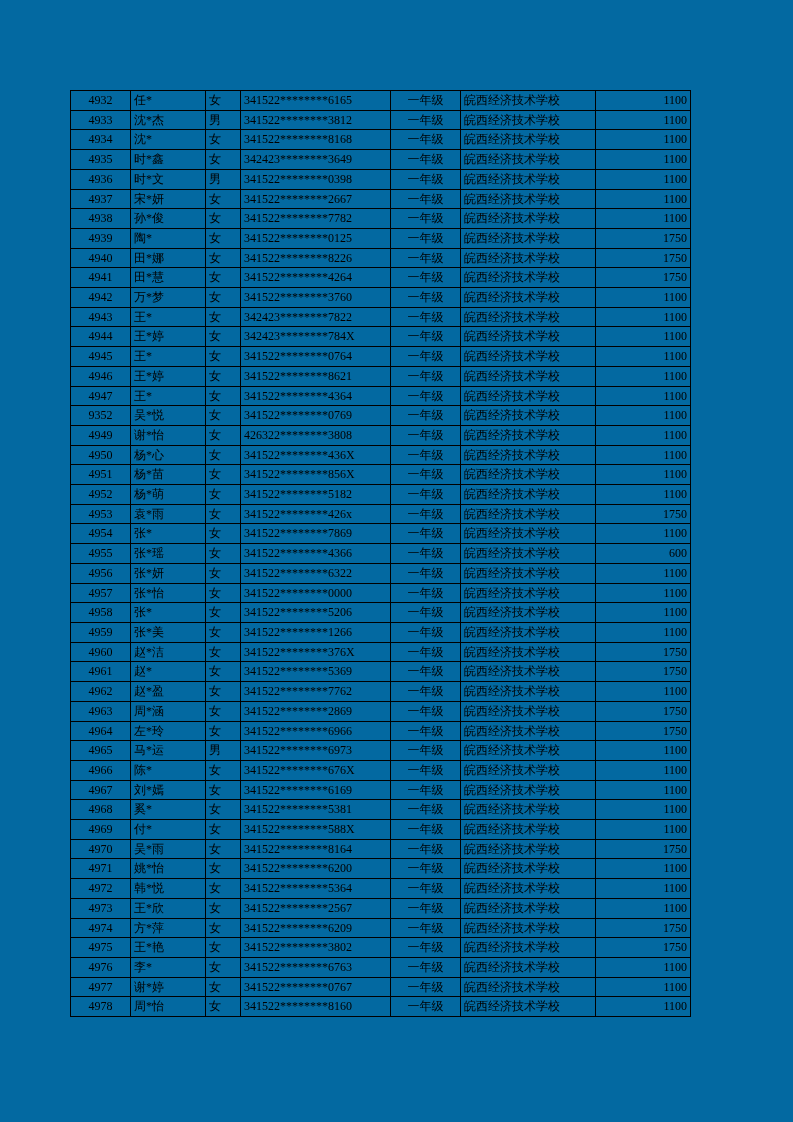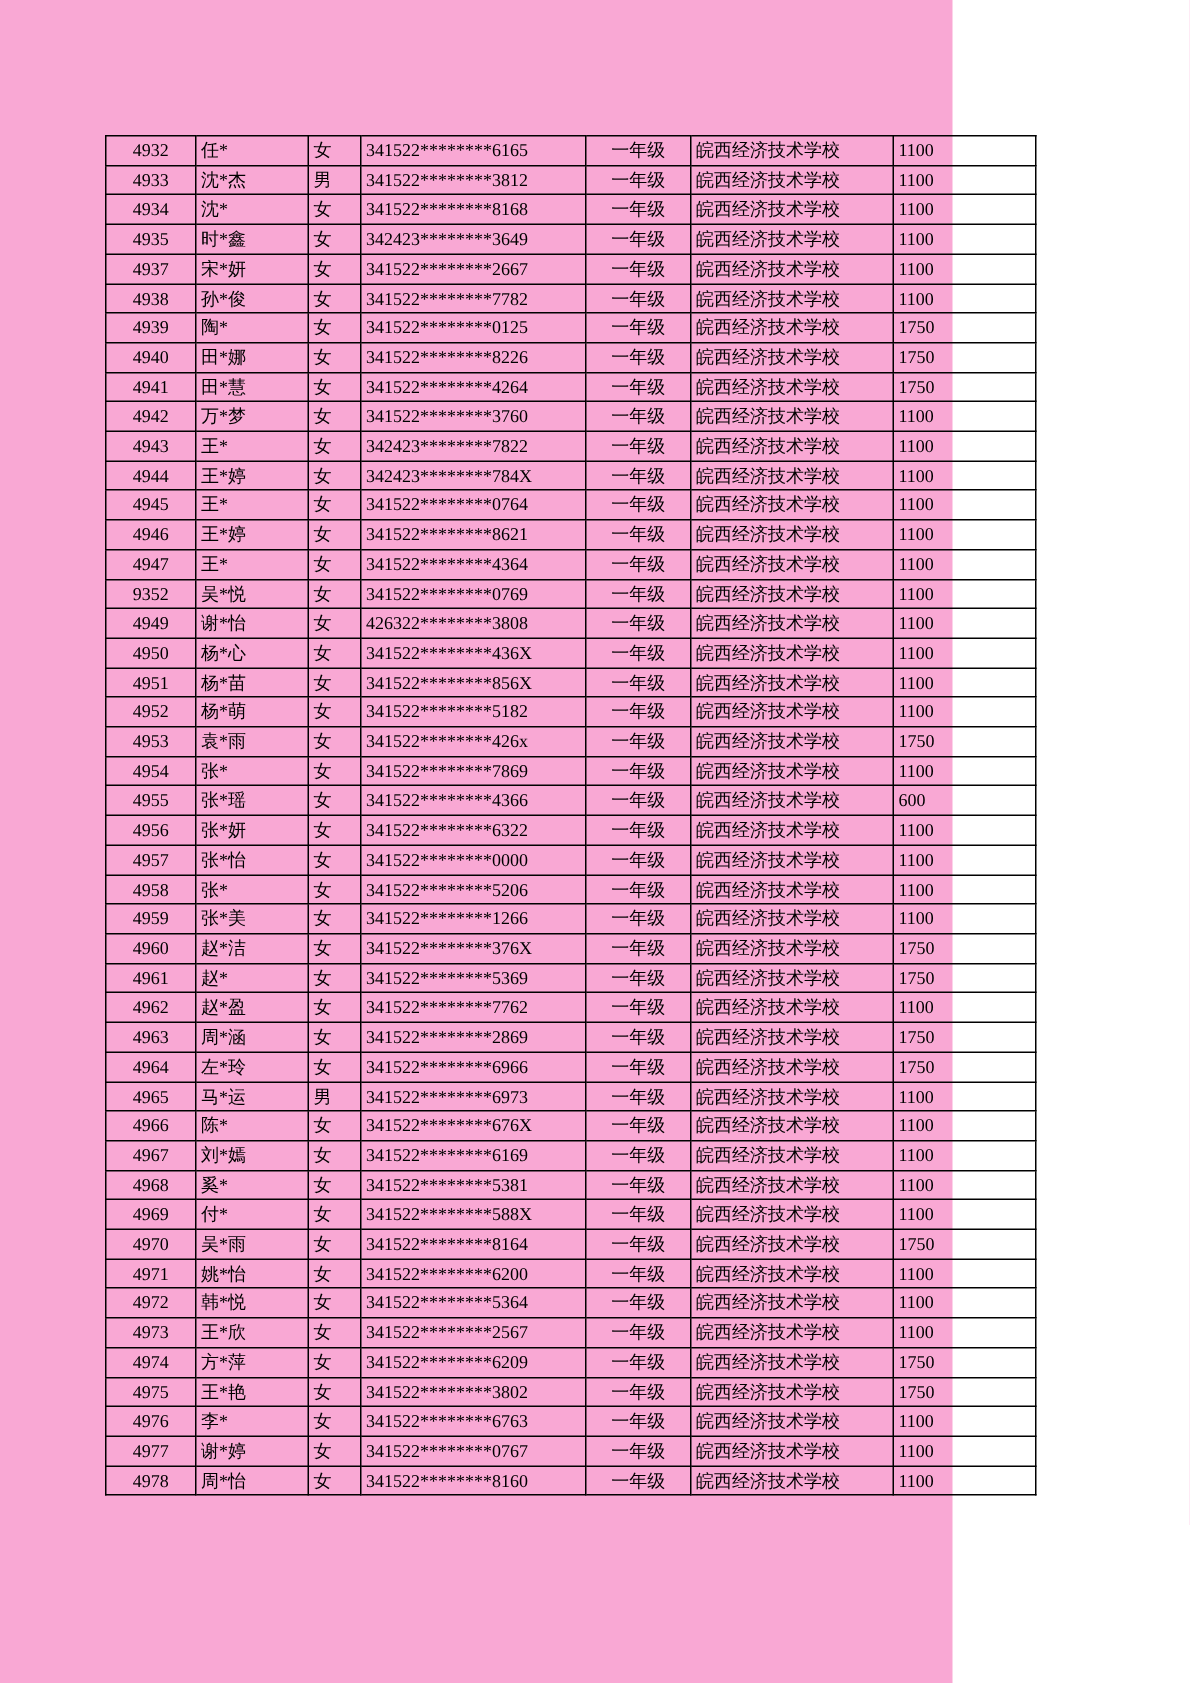--- a/index.html
+++ b/index.html
@@ -11,23 +11,23 @@
     width: 793px;
     height: 1122px;
     position: relative;
     font-family: "Liberation Serif", "DejaVu Serif", serif;
     color: #000000;
   }
   .sheet {
     position: absolute;
     left: 0;
     top: 0;
-    width: 635px;
+    width: 793px;
     height: 1122px;
-    background: #f9a8d4;
+    background: #0369a1;
   }
   table.data-table {
     position: absolute;
     left: 70px;
     top: 90px;
     width: 620px;
     border-collapse: collapse;
     table-layout: fixed;
     font-size: 12px;
   }
@@ -46,21 +46,21 @@
   col.c-idnum   { width: 150px; }
   col.c-grade   { width: 70px; }
   col.c-school  { width: 135px; }
   col.c-amount  { width: 95px; }
 
   td.col-serial  { text-align: center; }
   td.col-name    { text-align: left; }
   td.col-gender  { text-align: left; }
   td.col-grade   { text-align: center; }
   td.col-school  { }
-  td.col-amount  { text-align: left; }
+  td.col-amount  { text-align: right; }
 </style>
 </head>
 <body>
 
 <div class="sheet">
   <table class="data-table">
     <colgroup>
       <col class="c-serial">
       <col class="c-name">
       <col class="c-gender">
@@ -100,20 +100,29 @@
         <tr>
           <td class="col-serial">4935</td>
           <td class="col-name">时*鑫</td>
           <td class="col-gender">女</td>
           <td class="col-id_number">342423********3649</td>
           <td class="col-grade">一年级</td>
           <td class="col-school">皖西经济技术学校</td>
           <td class="col-amount">1100</td>
         </tr>
         <tr>
+          <td class="col-serial">4936</td>
+          <td class="col-name">时*文</td>
+          <td class="col-gender">男</td>
+          <td class="col-id_number">341522********0398</td>
+          <td class="col-grade">一年级</td>
+          <td class="col-school">皖西经济技术学校</td>
+          <td class="col-amount">1100</td>
+        </tr>
+        <tr>
           <td class="col-serial">4937</td>
           <td class="col-name">宋*妍</td>
           <td class="col-gender">女</td>
           <td class="col-id_number">341522********2667</td>
           <td class="col-grade">一年级</td>
           <td class="col-school">皖西经济技术学校</td>
           <td class="col-amount">1100</td>
         </tr>
         <tr>
           <td class="col-serial">4938</td>

